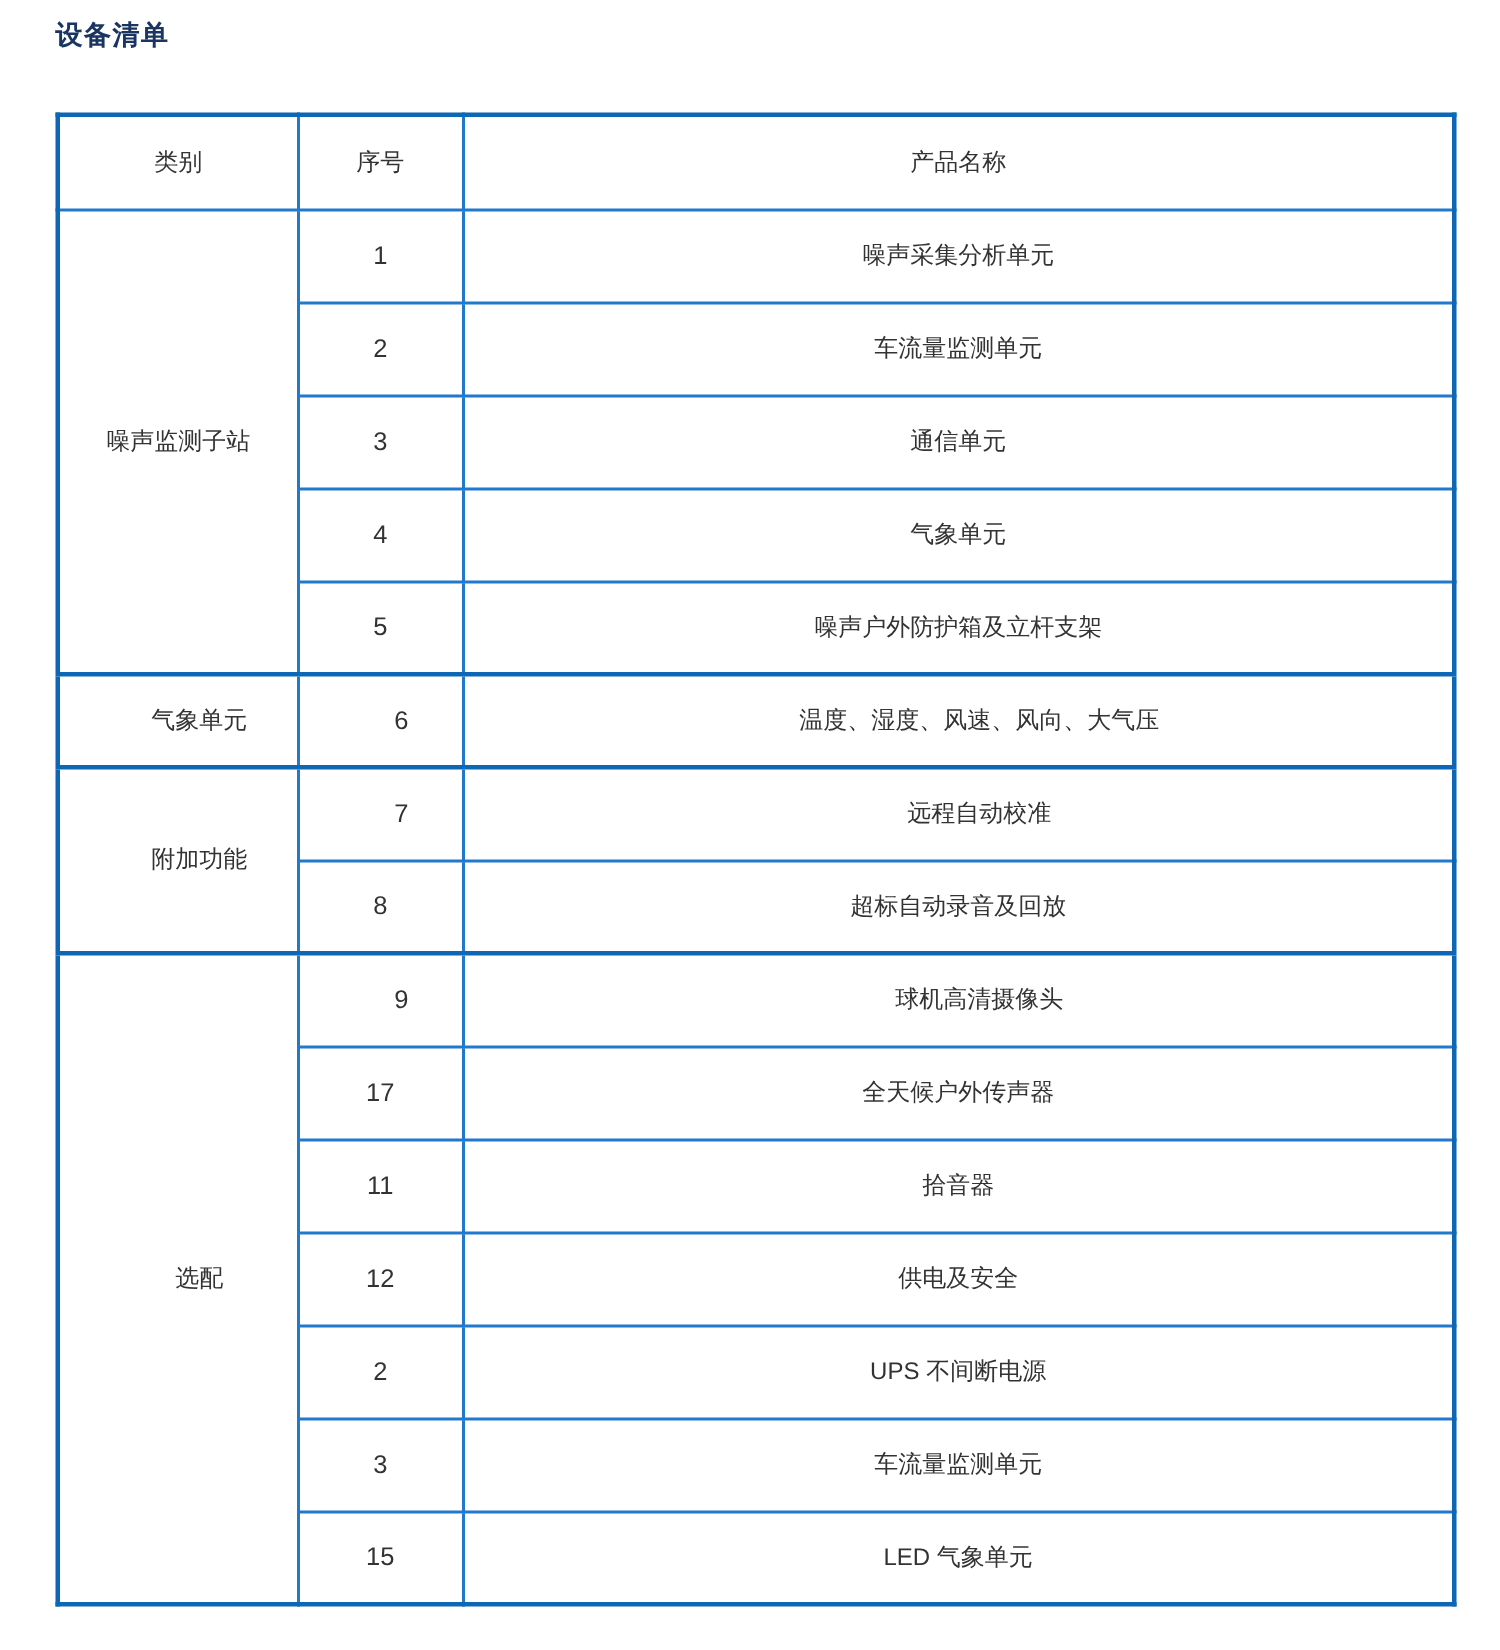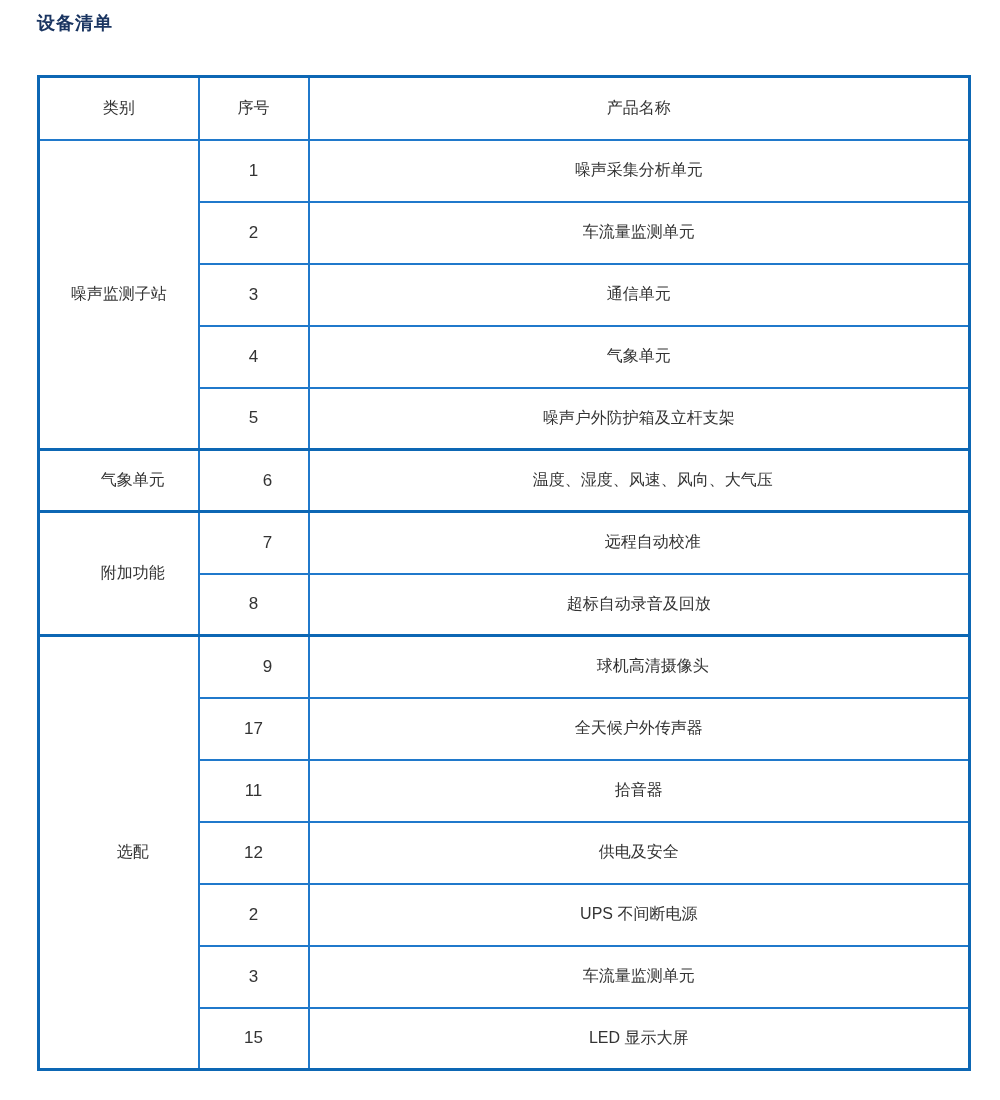--- a/index.html
+++ b/index.html
@@ -141,17 +141,17 @@
       <tr>
         <td class="no-cell">2</td>
         <td class="name-cell">UPS 不间断电源</td>
       </tr>
       <tr>
         <td class="no-cell">3</td>
         <td class="name-cell">车流量监测单元</td>
       </tr>
       <tr>
         <td class="no-cell">15</td>
-        <td class="name-cell">LED 显示大屏</td>
+        <td class="name-cell">LED 气象单元</td>
       </tr>
     </tbody>
   </table>
 </div>
 
 </body></html>

